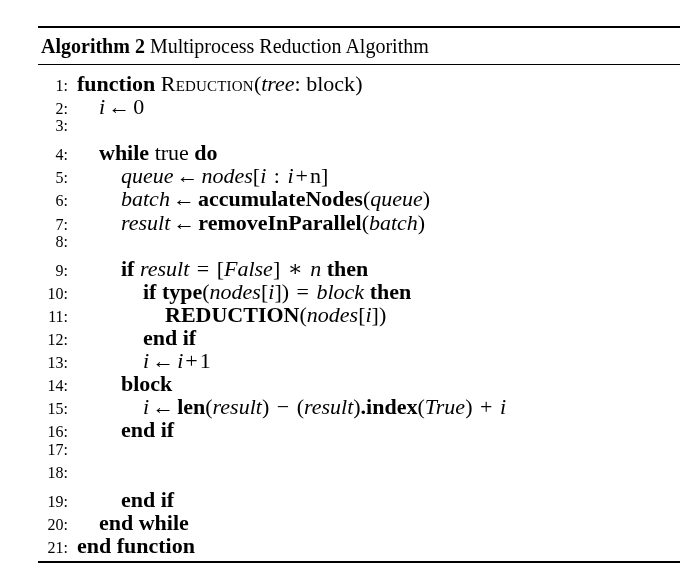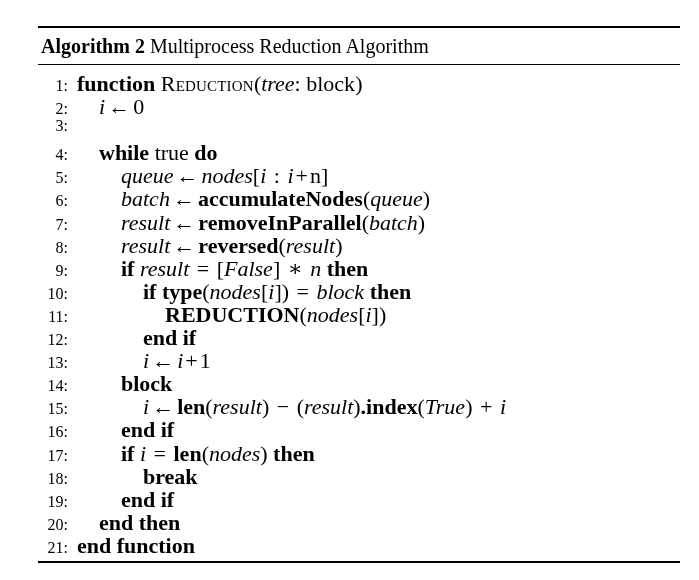--- a/index.html
+++ b/index.html
@@ -136,21 +136,20 @@
       <span class="alg-code ind2"><span class="var">batch</span><span class="arrow">←</span><span class="fn">accumulateNodes</span>(<span class="var">queue</span>)</span>
     </div>
 
     <div class="alg-line">
       <span class="alg-num">7:</span>
       <span class="alg-code ind2"><span class="var">result</span><span class="arrow">←</span><span class="fn">removeInParallel</span>(<span class="var">batch</span>)</span>
     </div>
 
     <div class="alg-line">
       <span class="alg-num">8:</span>
-      <span class="alg-code ind2"><span class="var">result</span><span class="arrow">←</span><span class="fn">reversed</span>(<span class="var">result</span>)</span>
     </div>
 
     <div class="alg-line">
       <span class="alg-num">9:</span>
       <span class="alg-code ind2"><span class="kw">if</span> <span class="var">result</span> <span class="op">=</span> [<span class="var">False</span>] <span class="op">∗</span> <span class="var">n</span> <span class="kw">then</span></span>
     </div>
 
     <div class="alg-line">
       <span class="alg-num">10:</span>
       <span class="alg-code ind3"><span class="kw">if</span> <span class="fn">type</span>(<span class="var">nodes</span>[<span class="var">i</span>]) <span class="op">=</span> <span class="var">block</span> <span class="kw">then</span></span>
@@ -181,36 +180,34 @@
       <span class="alg-code ind3"><span class="var">i</span><span class="arrow">←</span><span class="fn">len</span>(<span class="var">result</span>) <span class="op">−</span> (<span class="var">result</span>)<span class="fn">.index</span>(<span class="var">True</span>) <span class="op">+</span> <span class="var">i</span></span>
     </div>
 
     <div class="alg-line">
       <span class="alg-num">16:</span>
       <span class="alg-code ind2"><span class="kw">end if</span></span>
     </div>
 
     <div class="alg-line">
       <span class="alg-num">17:</span>
-      <span class="alg-code ind2"><span class="kw">if</span> <span class="var">i</span> <span class="op">=</span> <span class="fn">len</span>(<span class="var">nodes</span>) <span class="kw">then</span></span>
     </div>
 
     <div class="alg-line">
       <span class="alg-num">18:</span>
-      <span class="alg-code ind3"><span class="kw">break</span></span>
     </div>
 
     <div class="alg-line">
       <span class="alg-num">19:</span>
       <span class="alg-code ind2"><span class="kw">end if</span></span>
     </div>
 
     <div class="alg-line">
       <span class="alg-num">20:</span>
-      <span class="alg-code ind1"><span class="kw">end then</span></span>
+      <span class="alg-code ind1"><span class="kw">end while</span></span>
     </div>
 
     <div class="alg-line">
       <span class="alg-num">21:</span>
       <span class="alg-code ind0"><span class="kw">end function</span></span>
     </div>
 
   </div>
 
   <div class="rule-bottom"></div>

